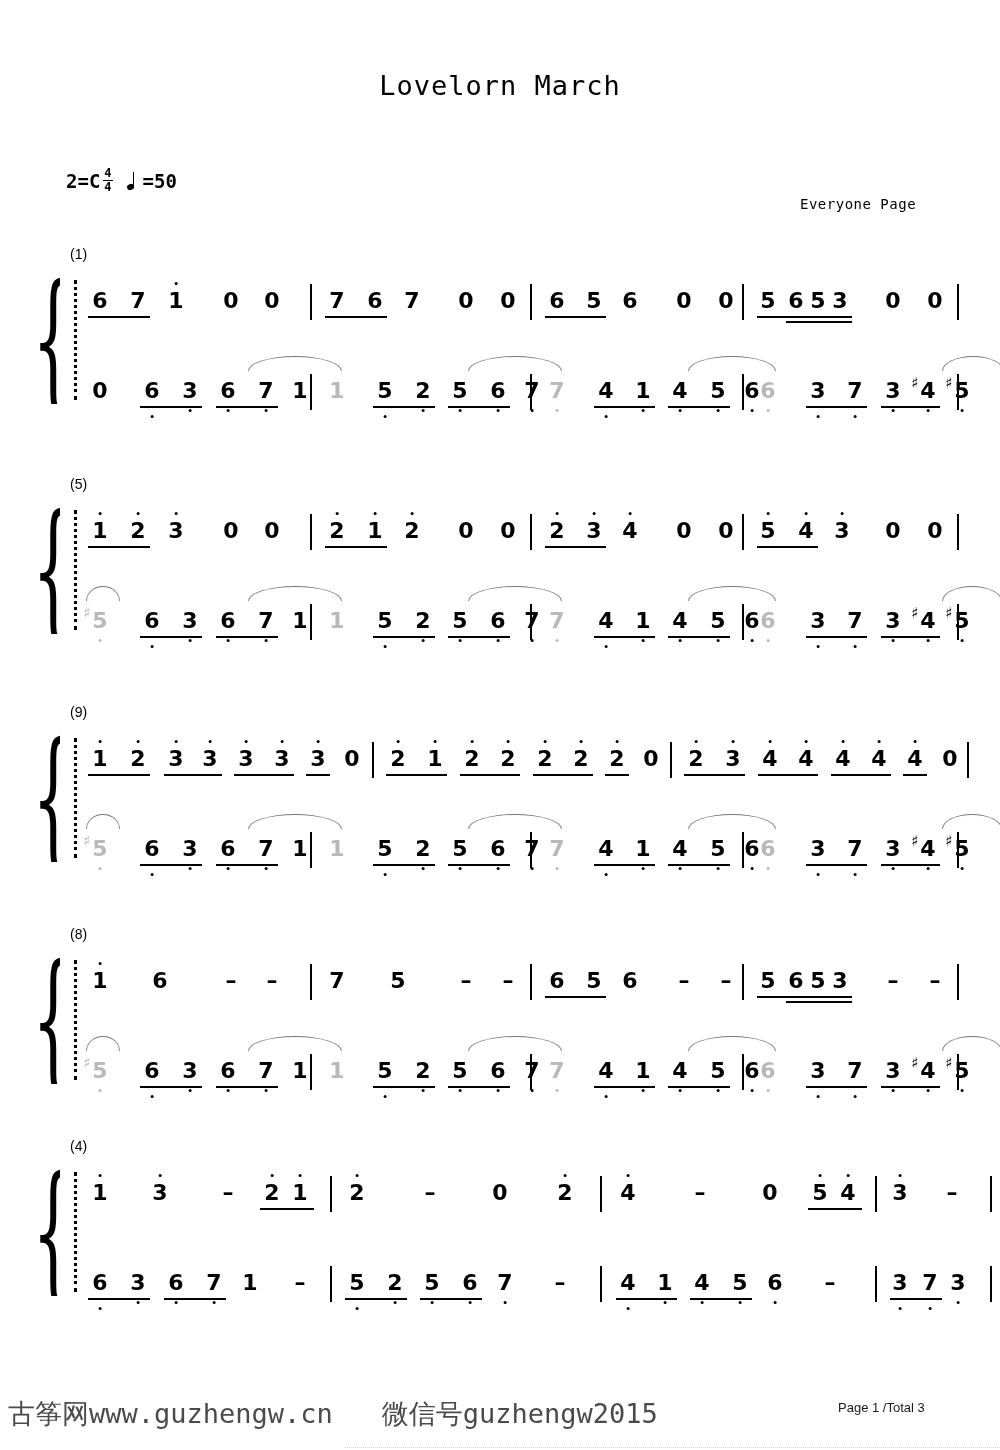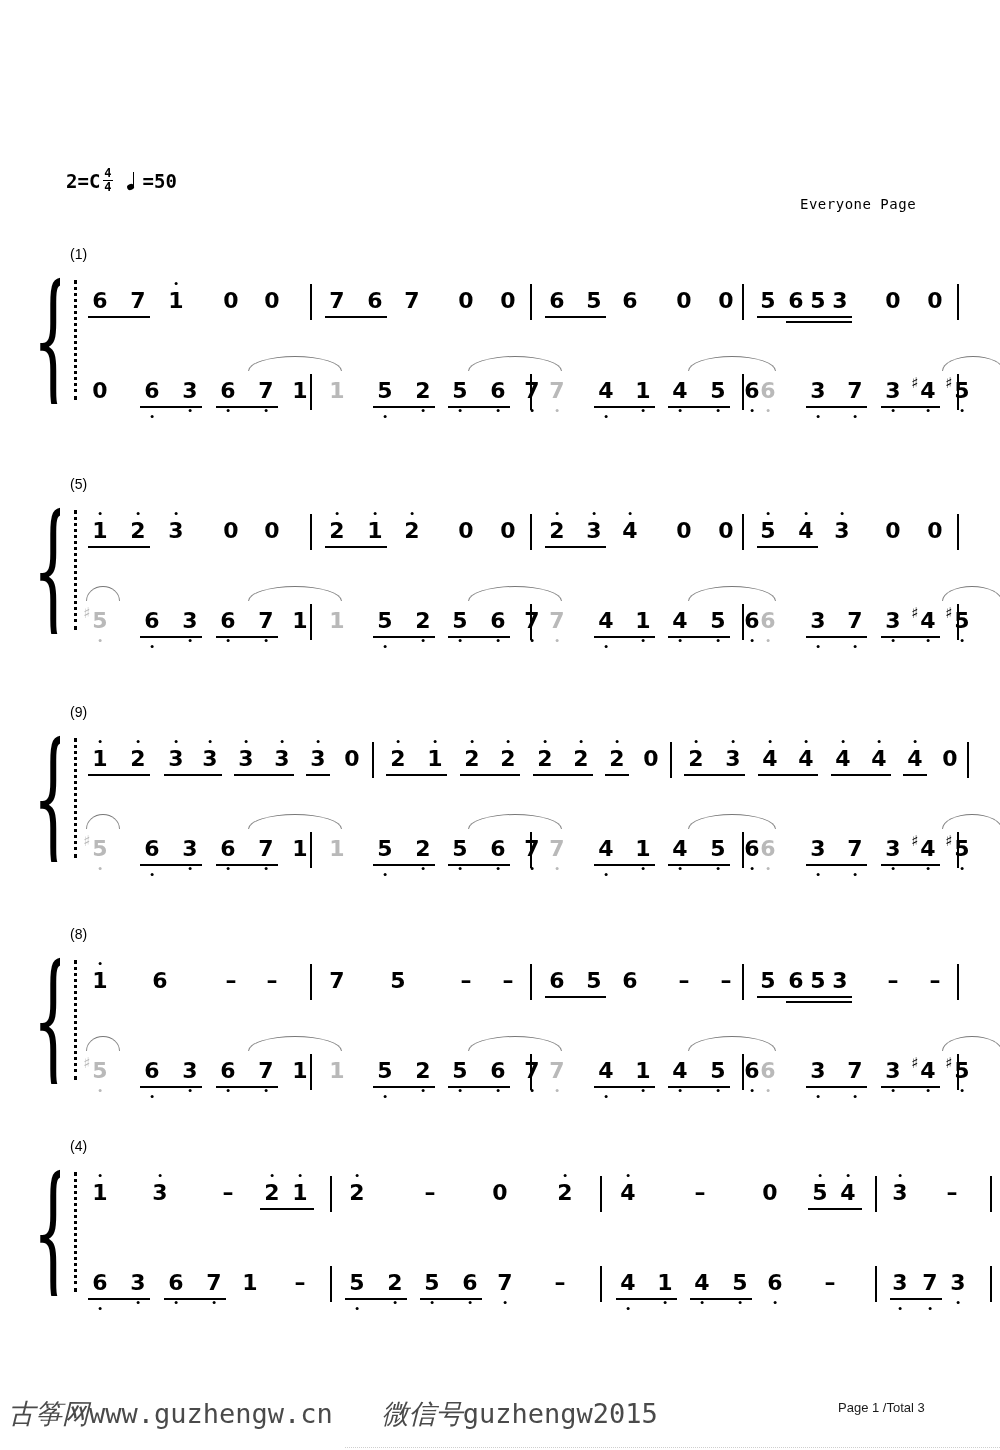--- a/index.html
+++ b/index.html
@@ -110,36 +110,37 @@
 
   
   .footer{
     position:absolute;left:0;top:1392px;width:1000px;height:58px;
   }
   .foot-main{
     position:absolute;left:8px;top:4px;
     font-family:"DejaVu Sans Mono", monospace;
     font-size:27px;color:#4a4a4a;letter-spacing:0px;
   }
-  .foot-cn{font-family:"DejaVu Sans", sans-serif;font-style:italic;}
+  .foot-cn{font-family:"DejaVu Sans", sans-serif;}
   .pagecount{
     position:absolute;left:838px;top:8px;
     font-family:"Liberation Sans", sans-serif;
     font-size:13px;color:#1a1a1a;
   }
   .rule{
     position:absolute;left:345px;top:1447px;width:655px;height:1px;
     border-top:1px dotted #cfcfcf;
   }
 </style>
 </head>
 <body>
 
 <div class="sheet">
 
+  <div class="title">Lovelorn March</div>
 
   <div class="keyline">
     <span>2=C</span>
     <span class="frac">
       <span class="num">4</span>
       <span class="den">4</span>
     </span>
     <span class="qnote">
         <span class="head"></span>
         <span class="stem"></span>

